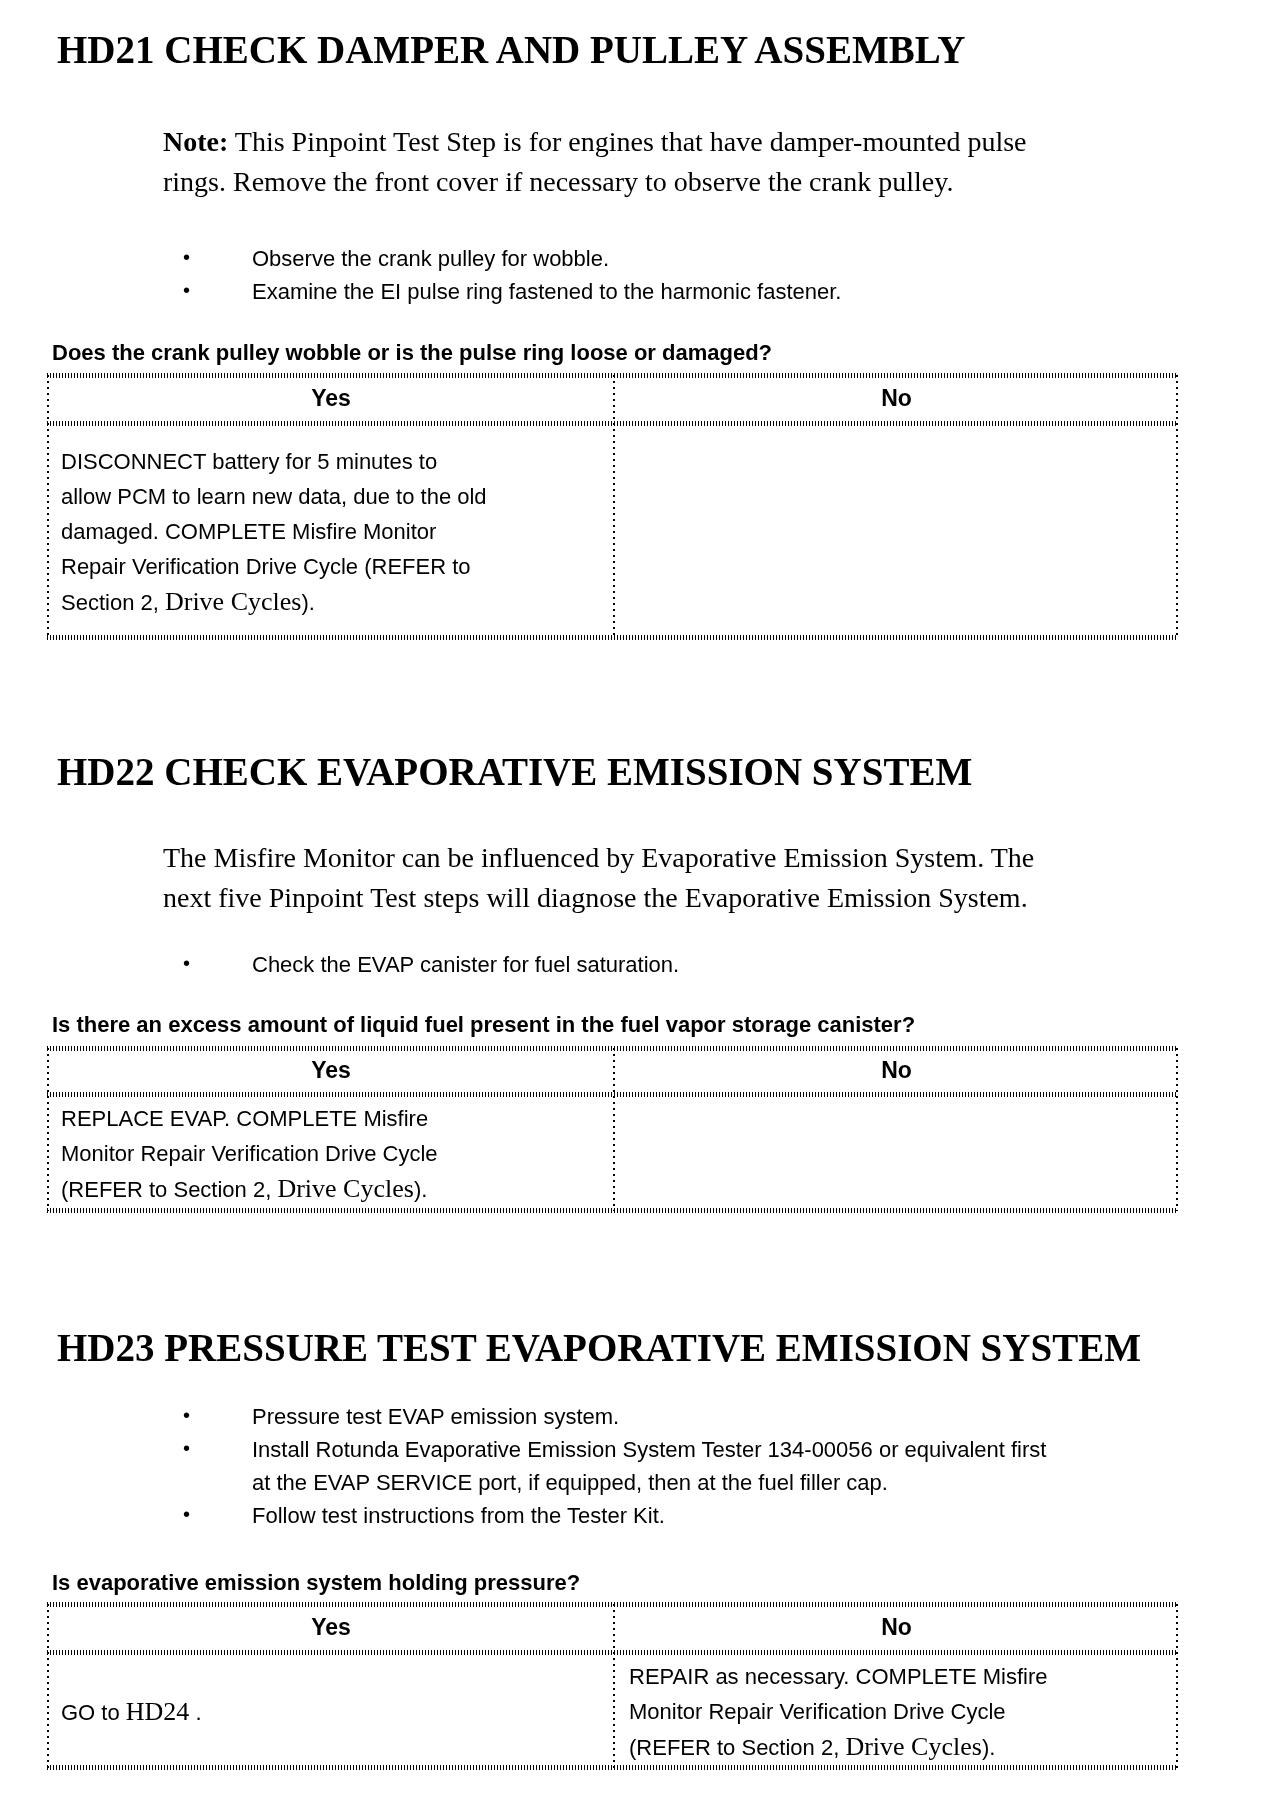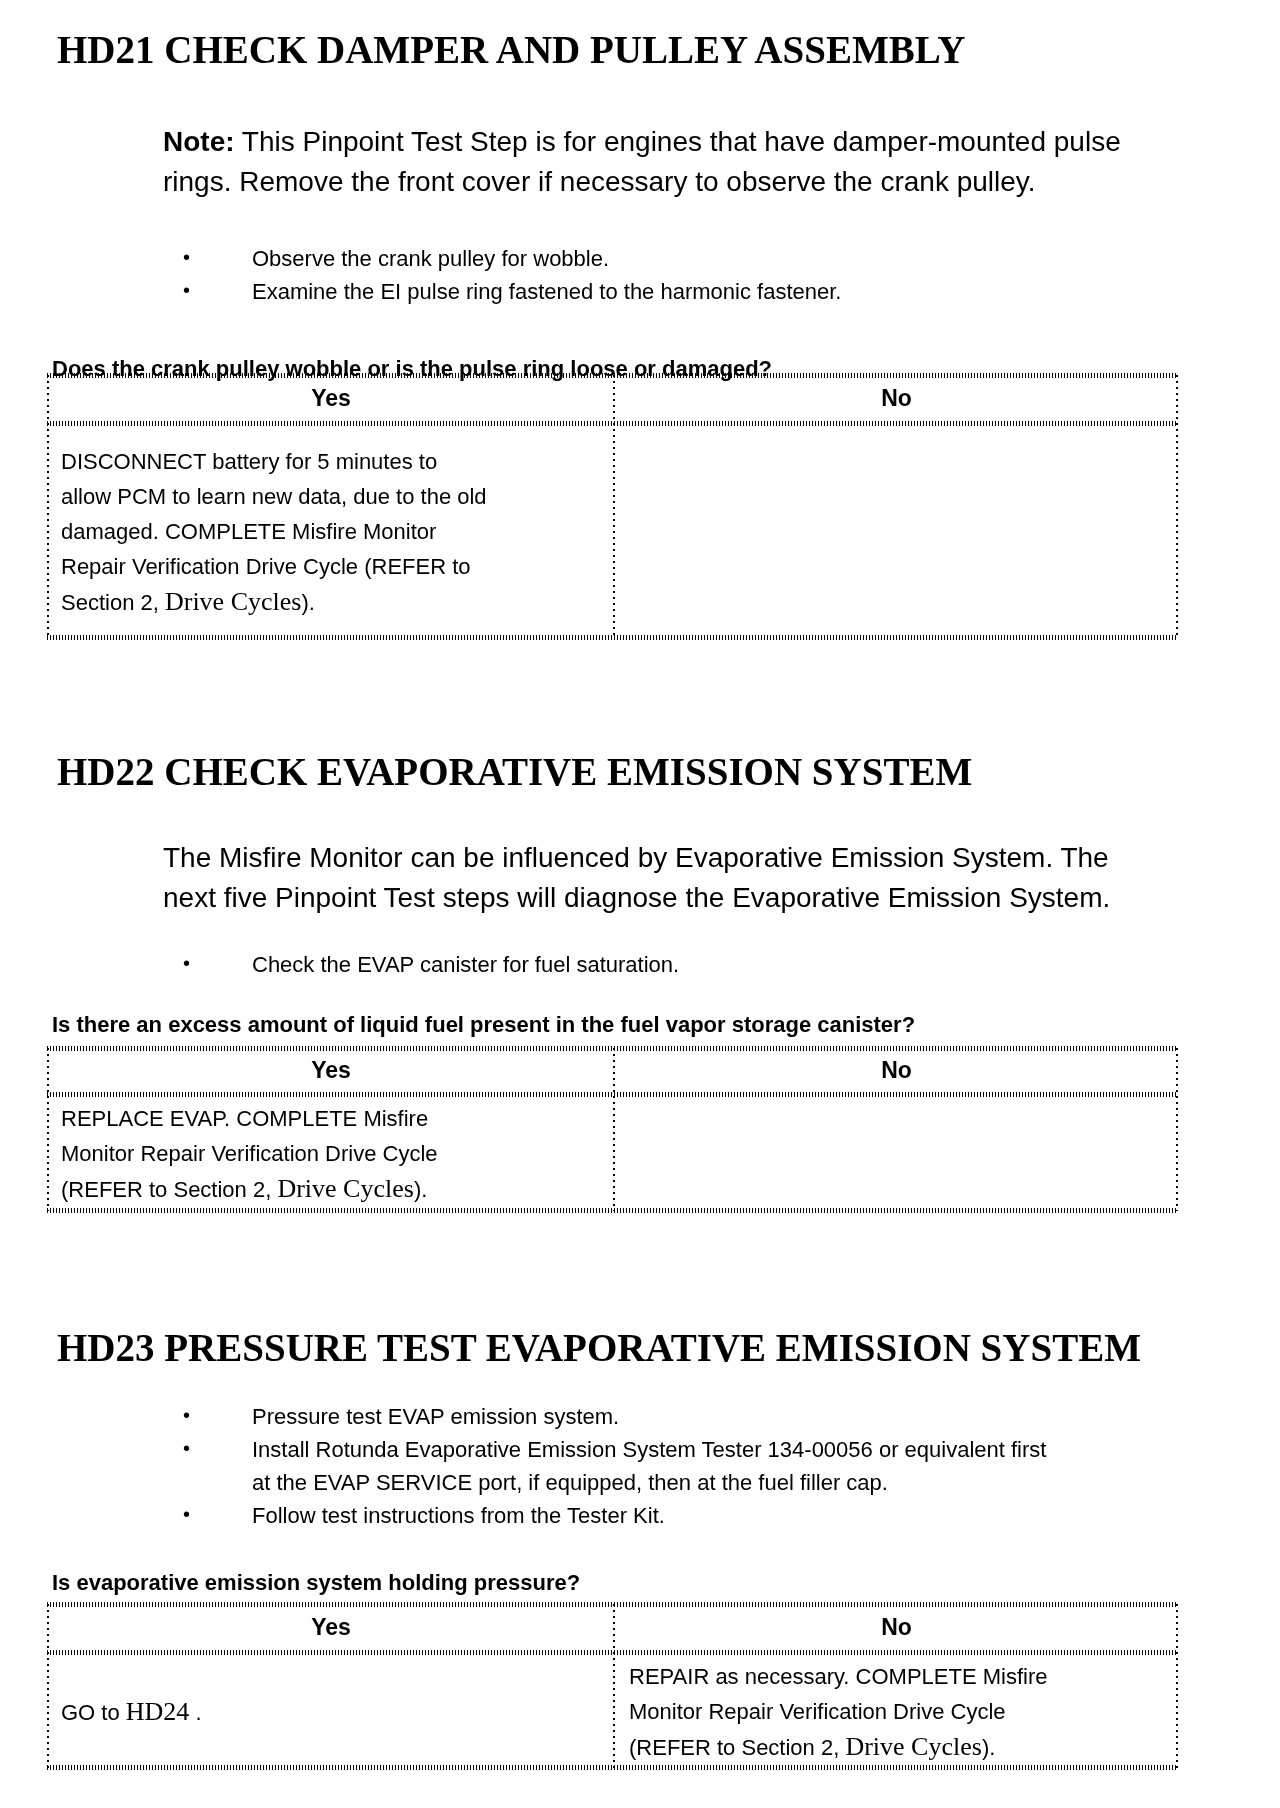--- a/index.html
+++ b/index.html
@@ -10,21 +10,21 @@
     position:relative; overflow:hidden;
   }
   .h-serif {
     position:absolute; left:57px;
     font-family:"Liberation Serif", serif;
     font-weight:bold; font-size:39px; line-height:48px;
     white-space:nowrap;
   }
   .serif-par {
     position:absolute; left:163px;
-    font-family:Liberation Sans, sans-serif;
+    font-family:Liberation Serif, serif;
     font-size:28px; line-height:40px;
     white-space:nowrap;
   }
   .serif-par .note-label { font-weight:bold; }
   .bullets { position:absolute; left:183px; font-size:22px; line-height:33px; }
   .bullet-item { position:relative; padding-left:50px; }
   .bullet-marker { position:absolute; left:0; top:-1px; font-size:20px; }
   .bullet-line { white-space:nowrap;margin-left:19px; }
   .question {
     position:absolute; left:52px;
@@ -66,21 +66,21 @@
   <div class="bullet-item">
     <span class="bullet-marker">•</span>
     <div class="bullet-line">Observe the crank pulley for wobble.</div>
   </div>
   <div class="bullet-item">
     <span class="bullet-marker">•</span>
     <div class="bullet-line">Examine the EI pulse ring fastened to the harmonic fastener.</div>
   </div>
 </div>
 
-<div class="question" style="top:356px;text-align:right;">Does the crank pulley wobble or is the pulse ring loose or damaged?</div>
+<div class="question" style="top:340px;text-align:right;">Does the crank pulley wobble or is the pulse ring loose or damaged?</div>
 
 <div class="pintable" style="top:373px; height:267px;">
   <div class="hline" style="top:0;"></div>
   <div class="hline" style="top:48px;"></div>
   <div class="hline" style="bottom:0;"></div>
   <div class="vline" style="left:0;"></div>
   <div class="vline" style="left:566px;"></div>
   <div class="vline" style="right:0;"></div>
   <div class="cells" style="grid-template-rows:51px 1fr;">
     <div class="hcell">Yes</div>

